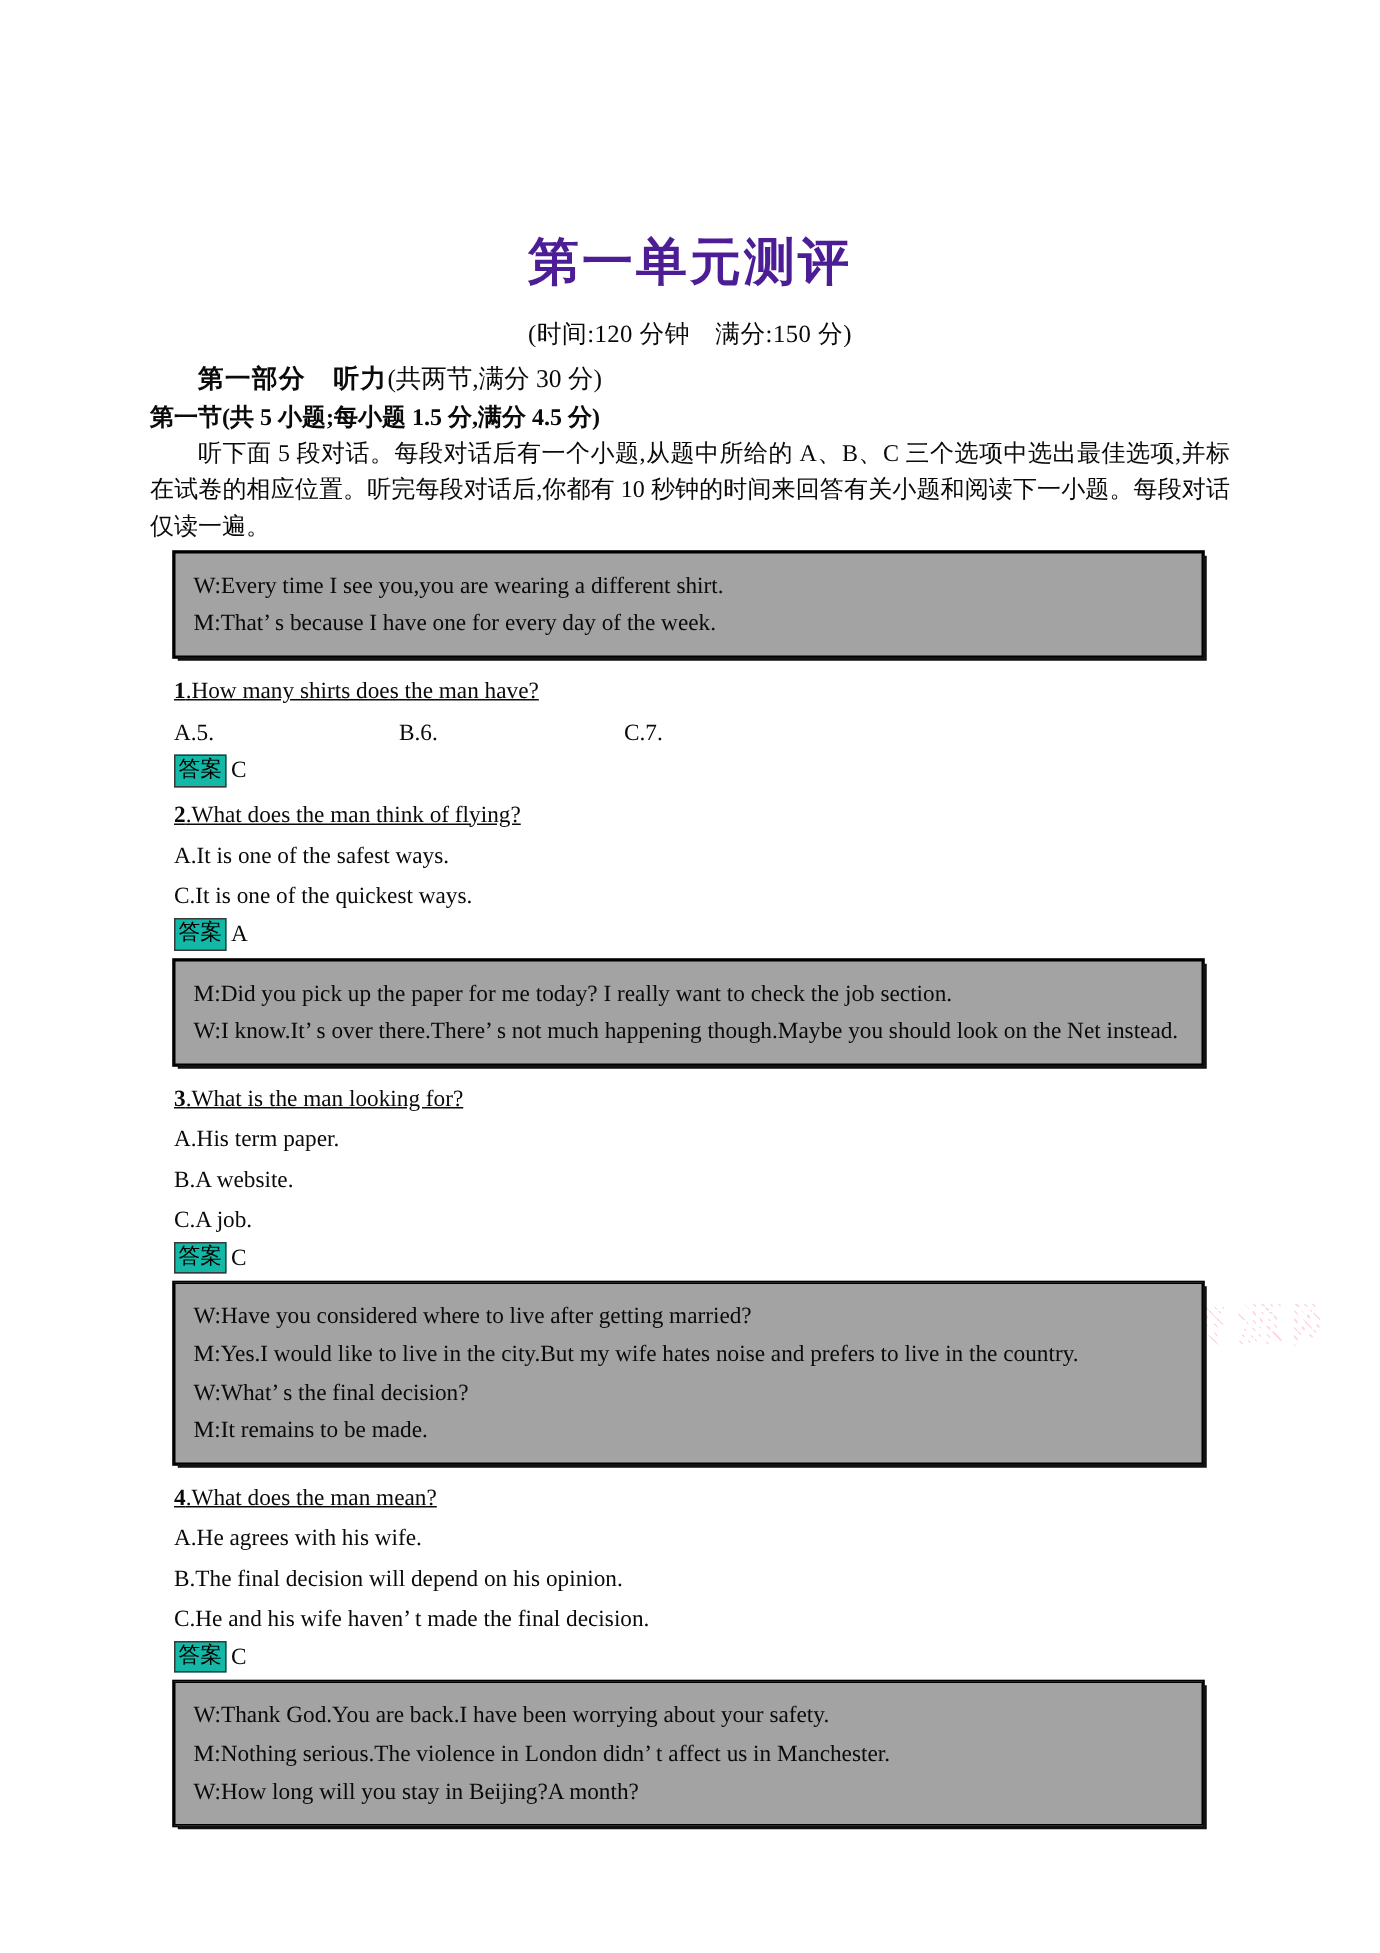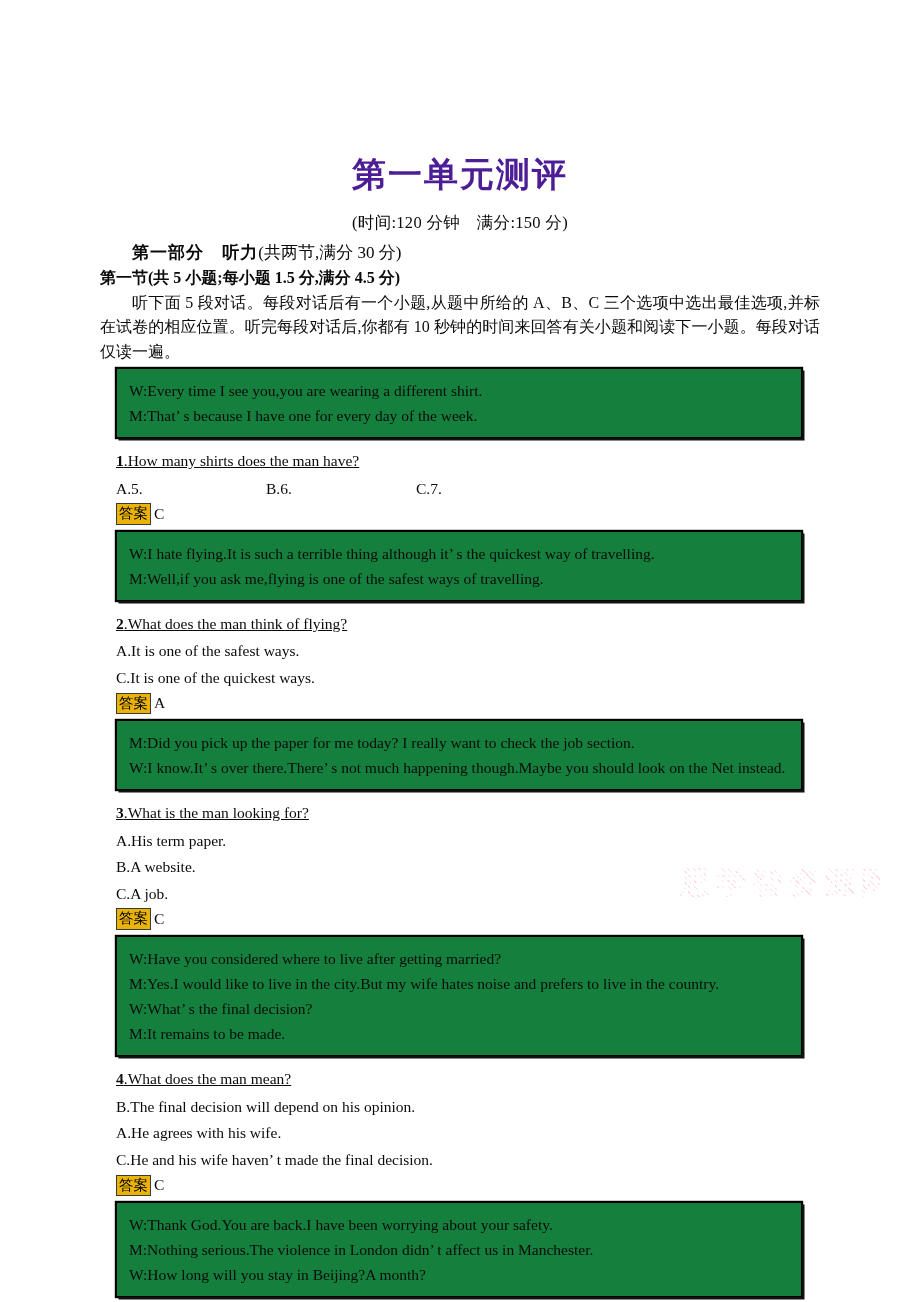--- a/index.html
+++ b/index.html
@@ -96,21 +96,21 @@
     line-height: 1.52;
     text-indent: 32px;
     margin: 0 0 4px 0;
     text-align: justify;
   }
 
   
   .dialogue-box {
     border: 1px solid #000;
     box-shadow: 2.5px 2.5px 0 0 #111, 0 0 0 1.2px #000;
-    background: #15803d;
+    background: #a3a3a3;
     padding: 9px 10px 9px 12px;
     margin: 0 0 10px 16px;
     margin-right: 18px;
     position: relative;
   }
   .dialogue-line {
     font-size: 15.5px;
     line-height: 1.62;
     margin: 0;
   }
@@ -144,21 +144,21 @@
   }
 
   
   .answer-row {
     display: flex;
     align-items: center;
     margin: 1px 0 0 0;
     line-height: 1;
   }
   .answer-tag {
-    background: #eab308;
+    background: #14b8a6;
     border: 1px solid #3a3a3a;
     font-size: 14.5px;
     font-family: "DejaVu Sans", sans-serif;
     padding: 0px 2px 1px 2px;
     line-height: 1.25;
     letter-spacing: 0px;
     color: #000;
   }
   .answer-value {
     font-size: 15.5px;
@@ -197,24 +197,20 @@
           <div class="options-inline">
             <span class="option-col">A.5.</span>
             <span class="option-col">B.6.</span>
             <span class="option-col">C.7.</span>
           </div>
           <div class="answer-row">
             <span class="answer-tag">答案</span>
             <span class="answer-value">C</span>
           </div>
         </div>
-        <div class="dialogue-box">
-          <p class="dialogue-line">W:I hate flying.It is such a terrible thing although it’ s the quickest way of travelling.</p>
-          <p class="dialogue-line">M:Well,if you ask me,flying is one of the safest ways of travelling.</p>
-        </div>
         <div class="question-block">
           <p class="question-stem"><span class="qnum">2</span><span>.What does the man think of flying?</span></p>
           <p class="option">A.It is one of the safest ways.</p>
           <p class="option">C.It is one of the quickest ways.</p>
           <div class="answer-row">
             <span class="answer-tag">答案</span>
             <span class="answer-value">A</span>
           </div>
         </div>
         <div class="dialogue-box">
@@ -232,22 +228,22 @@
           </div>
         </div>
         <div class="dialogue-box">
           <p class="dialogue-line">W:Have you considered where to live after getting married?</p>
           <p class="dialogue-line">M:Yes.I would like to live in the city.But my wife hates noise and prefers to live in the country.</p>
           <p class="dialogue-line">W:What’ s the final decision?</p>
           <p class="dialogue-line">M:It remains to be made.</p>
         </div>
         <div class="question-block">
           <p class="question-stem"><span class="qnum">4</span><span>.What does the man mean?</span></p>
+          <p class="option">A.He agrees with his wife.</p>
           <p class="option">B.The final decision will depend on his opinion.</p>
-          <p class="option">A.He agrees with his wife.</p>
           <p class="option">C.He and his wife haven’ t made the final decision.</p>
           <div class="answer-row">
             <span class="answer-tag">答案</span>
             <span class="answer-value">C</span>
           </div>
         </div>
         <div class="dialogue-box">
           <p class="dialogue-line">W:Thank God.You are back.I have been worrying about your safety.</p>
           <p class="dialogue-line">M:Nothing serious.The violence in London didn’ t affect us in Manchester.</p>
           <p class="dialogue-line">W:How long will you stay in Beijing?A month?</p>

